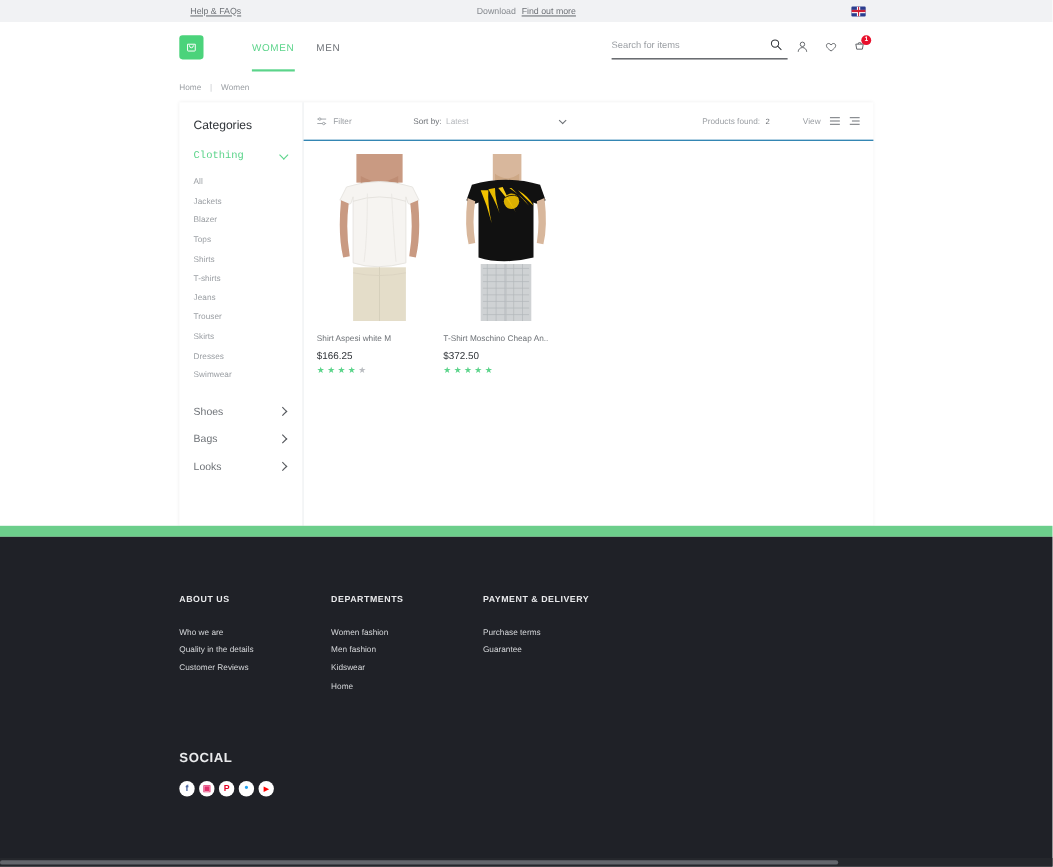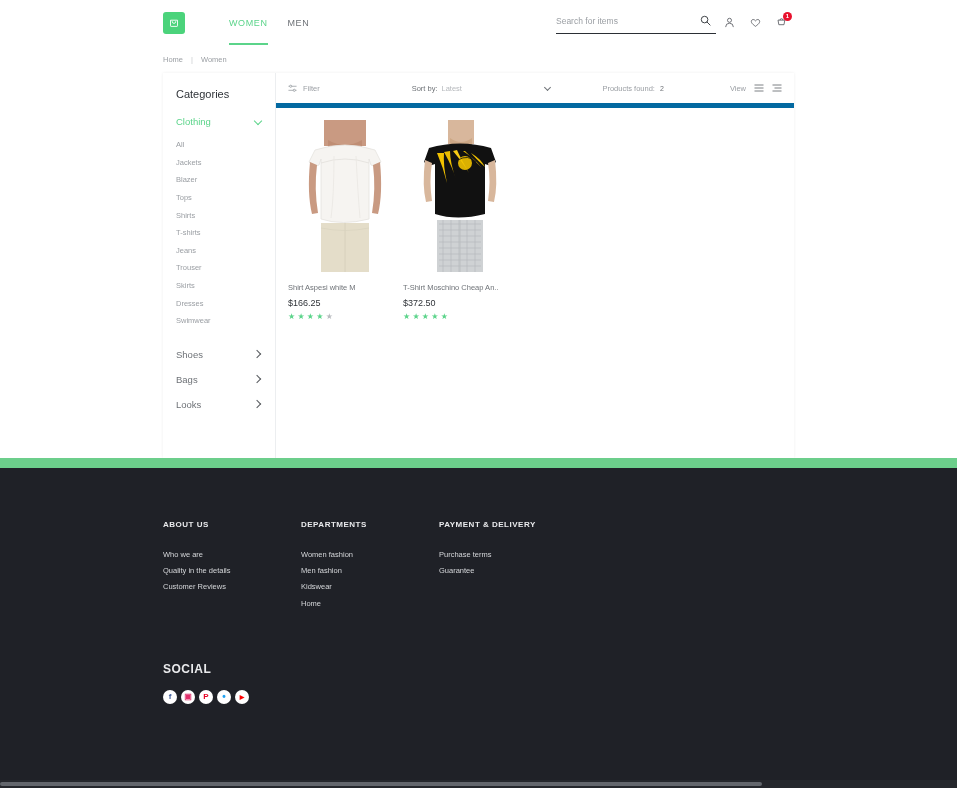--- a/index.html
+++ b/index.html
@@ -107,21 +107,21 @@
   }
   .sidebar-title {
     font-size: 11px; color: #2f3338; padding: 15px 0 16px 0;
     font-weight: normal;
   }
   .cat-group-head {
     display: flex; align-items: center; justify-content: space-between;
     padding-right: 13px; cursor: pointer; margin-bottom: 9px;
   }
   .cat-group-head .label { font-size: 9.5px; color: #6e7277; }
-  .cat-group-head.open .label { color: #5bd48a; }
+  .cat-group-head.open .label { color: #5bd48a; font-family: Liberation Mono, monospace; }
   .chev { width: 8px; height: 8px; position: relative; }
   .chev:before {
     content:""; position:absolute; width:5px; height:5px;
     border-right:1.2px solid #5bd48a; border-bottom:1.2px solid #5bd48a;
     transform: rotate(45deg); left:1px; top:0px;
   }
   .chev.right:before {
     border-right-color:#55585d; border-bottom-color:#55585d;
     transform: rotate(-45deg); left: 0px; top: 1px;
   }
@@ -131,22 +131,22 @@
   }
   .cat-row {
     display: flex; align-items: center; justify-content: space-between;
     padding: 7px 13px 7px 0; cursor: pointer;
   }
   .cat-row .label { font-size: 9.5px; color: #6e7277; }
 
   .results { flex: 1; padding: 0 0 0 0; }
   .toolbar {
     height: 35px; display: flex; align-items: center;
-    padding: 0 12px 0 12px; border-bottom: 5px solid #0369a1;
-    font-size: 7.5px; color: #9a9ea3; gap: 36px;
+    padding: 0 12px 0 12px; border-bottom: 1px solid #0369a1;
+    font-size: 7.5px; color: #9a9ea3;
   }
   .tb-filter { display: flex; align-items: center; gap: 6px; cursor: pointer; }
   .tb-sort {
     display: flex; align-items: center; margin-left: 56px; gap: 4px;
     width: 140px; cursor: pointer;
   }
   .tb-sort .sort-label { color: #6e7277; }
   .tb-sort .sort-value { color: #b6b9bd; }
   .tb-sort .caret {
     margin-left: auto; width:7px; height:7px; position:relative;
@@ -211,20 +211,35 @@
   .scrollbar .thumb {
     height: 4px; margin-top: 2px; width: 762px; background: #63666c;
     border-radius: 2px;
   }
 </style>
 </head>
 <body>
 
 <div class="page">
 
+  <div class="topbar">
+    <div class="topbar-left">
+      <span class="tb-link">Help &amp; FAQs</span>
+    </div>
+    <div class="topbar-center">
+      <span class="tb-plain">Download</span>
+      <span class="tb-link">Find out more</span>
+    </div>
+    <div class="topbar-right">
+      <span class="flag">
+        <span class="flag-cross"></span>
+          <span class="flag-cross2"></span>
+      </span>
+    </div>
+  </div>
 
   <div class="header">
     <div class="logo">
       <svg width="12" height="12" viewBox="0 0 12 12">
         <path d="M2.5 3.2 h7 v5.6 a0.6 0.6 0 0 1 -0.6 0.6 h-5.8 a0.6 0.6 0 0 1 -0.6 -0.6 z" fill="none" stroke="#ffffff" stroke-width="0.9"></path>
         <path d="M4.2 4.6 a1.8 1.8 0 0 0 3.6 0" fill="none" stroke="#ffffff" stroke-width="0.9" stroke-linecap="round"></path>
       </svg>
     </div>
     <div class="nav">
       <div class="nav-item active">

